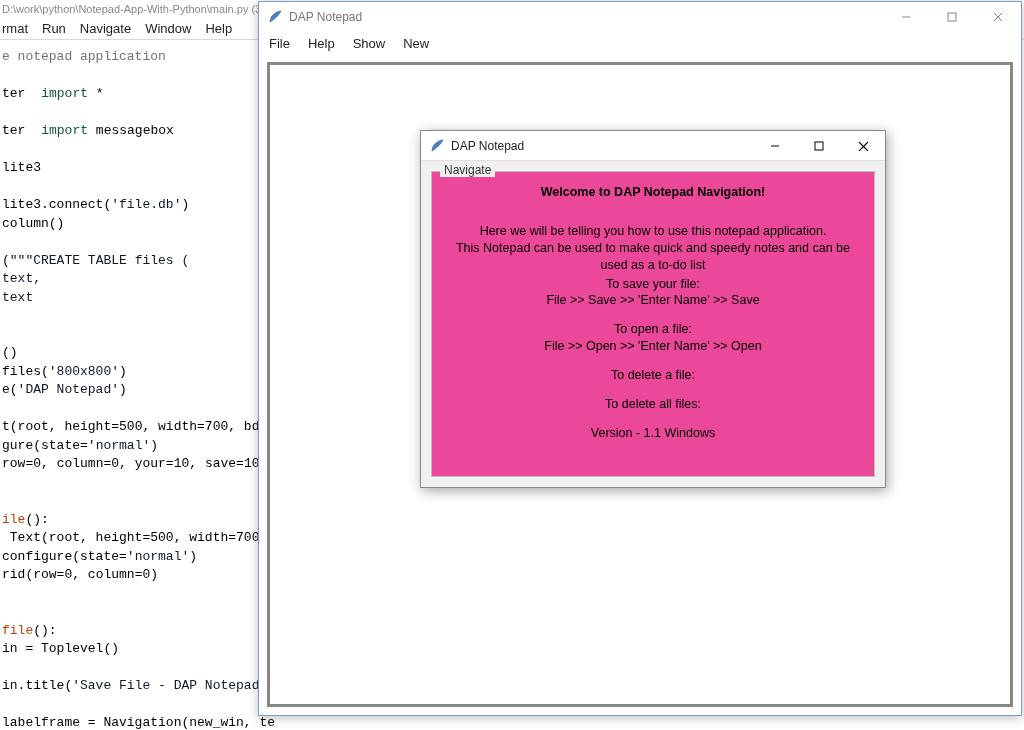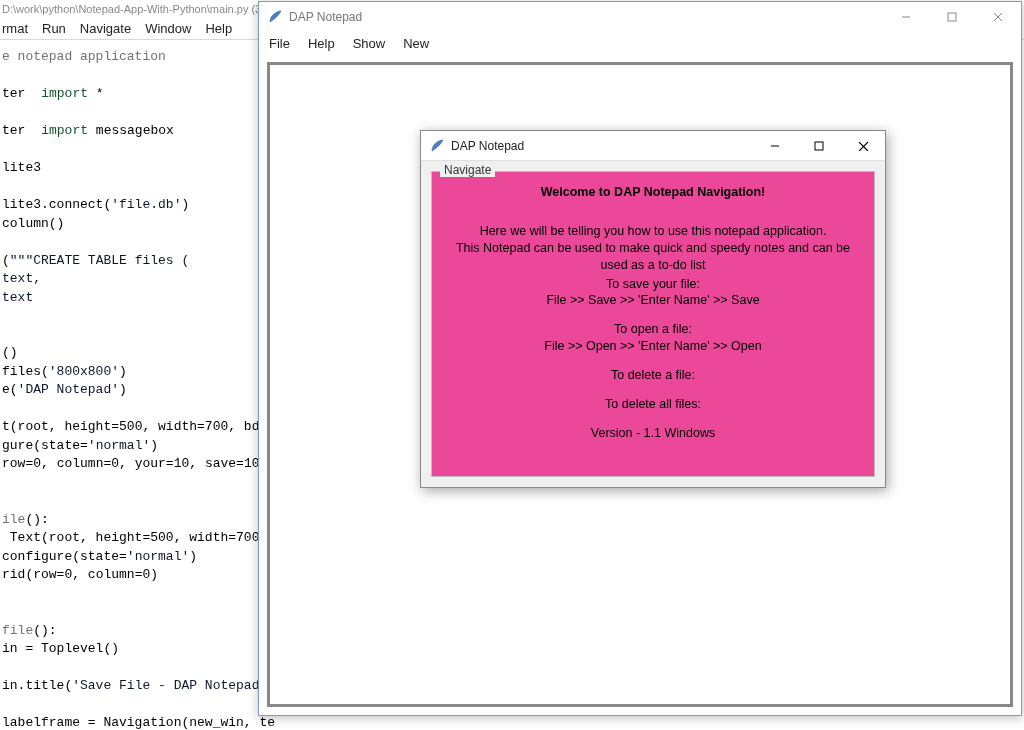--- a/index.html
+++ b/index.html
@@ -48,21 +48,21 @@
     font-family: Consolas, "Courier New", monospace;
     font-size: 13px;
     line-height: 18.5px;
     white-space: pre;
     color: #000;
     padding-left: 2px;
   }
   .c-red   { color: #737373; }
   .c-orange{ color: #14532d; margin-left: 8px; }
   .c-green { color: #0f172a; }
-  .c-blue  { color: #737373; }
+  .c-blue  { color: #c2410c; }
 
   
   .notepad-win {
     position: absolute;
     left: 258px; top: 1px;
     width: 764px; height: 715px;
     background: #fff;
     border: 1px solid #7a9ec7;
     box-shadow: 0 2px 10px rgba(0,0,0,0.25);
   }

